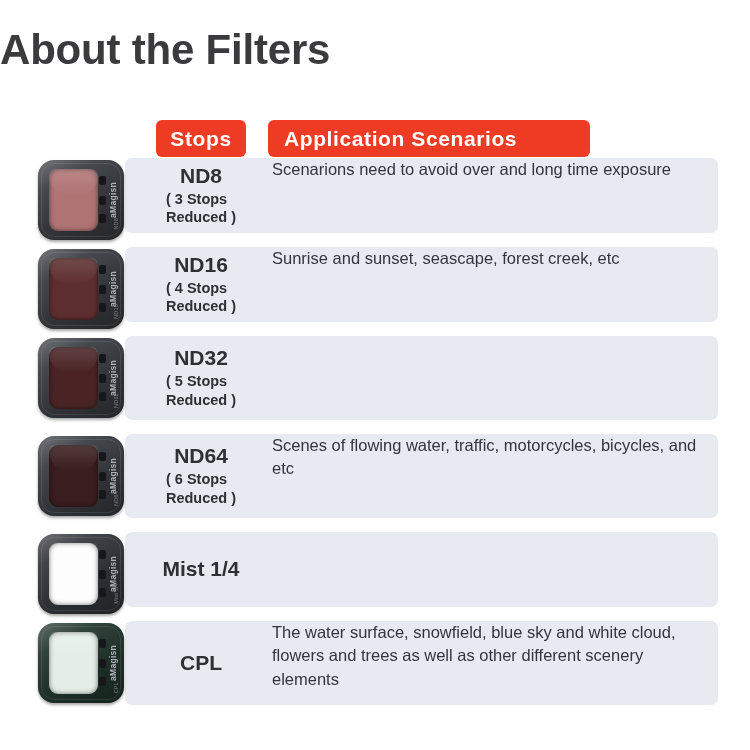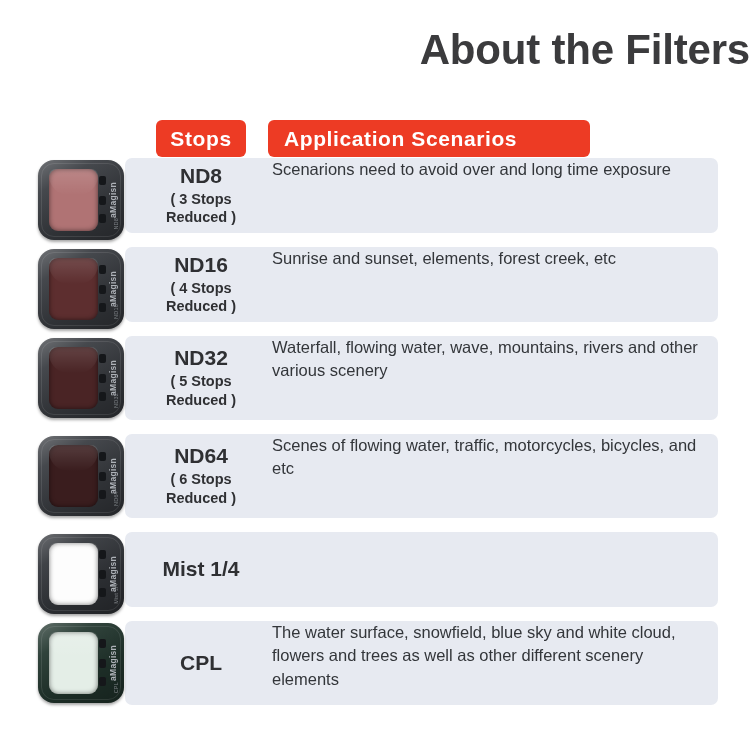--- a/index.html
+++ b/index.html
@@ -18,21 +18,21 @@
     width: 750px;
     height: 750px;
   }
 
   
   .title {
     position: absolute;
     top: 26px;
     left: 0;
     width: 750px;
-    text-align: right;
+    text-align: left;
     font-size: 42px;
     font-weight: bold;
     color: #3b3b3d;
     letter-spacing: -0.2px;
   }
 
   
   .header-row {
     position: absolute;
     top: 120px;
@@ -187,21 +187,20 @@
   .stops-name {
     font-size: 21px;
     font-weight: bold;
     line-height: 1.18;
     text-align: center;
   }
   .stops-sub {
     font-size: 14.5px;
     font-weight: bold;
     line-height: 1.3;
-    text-align: center;
     margin-top: 1px;
   }
 
   
   .scenario {
     position: absolute;
     left: 272px;
     right: 36px;
     top: 0;
     bottom: 0;
@@ -267,21 +266,21 @@
           </div>
         </div>
         <div class="stops">
           <div class="stops-name">ND16</div>
           <div class="stops-sub">
             <div>( 4 Stops</div>
             <div>Reduced )</div>
           </div>
         </div>
         <div class="scenario">
-          <div class="scenario-text">Sunrise and sunset, elements, forest creek, etc</div>
+          <div class="scenario-text">Sunrise and sunset, seascape, forest creek, etc</div>
         </div>
       </div>
       <div class="row" style="height: 84px;">
         <div class="band"></div>
         <div class="filter">
           <div class="filter-body" style="background-image: linear-gradient(150deg, rgba(255, 255, 255, 0.28) 0%, rgba(255, 255, 255, 0.06) 26%, rgba(0, 0, 0, 0.18) 64%, rgba(0, 0, 0, 0.38) 100%); background-color: rgb(58, 61, 66);">
             <div class="glass" style="background: rgb(74, 36, 37);">
               <div class="glass-sheen"></div>
             </div>
             <div class="notch n1"></div>
@@ -291,23 +290,20 @@
             <div class="model">ND32</div>
           </div>
         </div>
         <div class="stops">
           <div class="stops-name">ND32</div>
           <div class="stops-sub">
             <div>( 5 Stops</div>
             <div>Reduced )</div>
           </div>
         </div>
-        <div class="scenario">
-          <div class="scenario-text">Waterfall, flowing water, wave, mountains, rivers and other various scenery</div>
-        </div>
       </div>
       <div class="row" style="height: 84px;">
         <div class="band"></div>
         <div class="filter">
           <div class="filter-body" style="background-image: linear-gradient(150deg, rgba(255, 255, 255, 0.28) 0%, rgba(255, 255, 255, 0.06) 26%, rgba(0, 0, 0, 0.18) 64%, rgba(0, 0, 0, 0.38) 100%); background-color: rgb(58, 61, 66);">
             <div class="glass" style="background: rgb(58, 29, 30);">
               <div class="glass-sheen"></div>
             </div>
             <div class="notch n1"></div>
             <div class="notch n2"></div>

